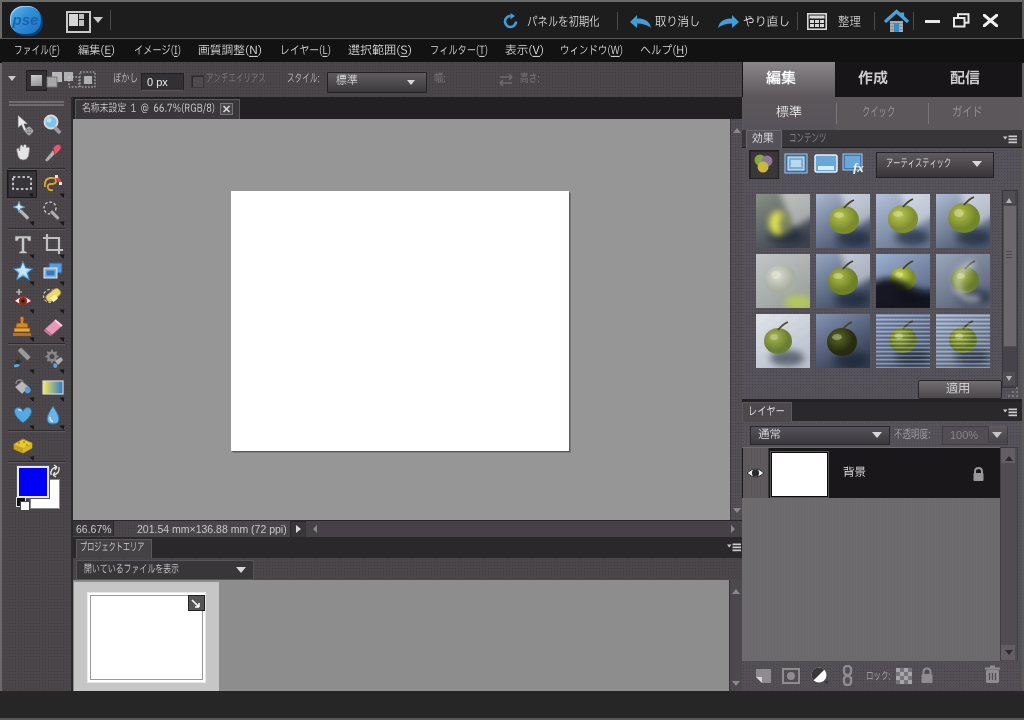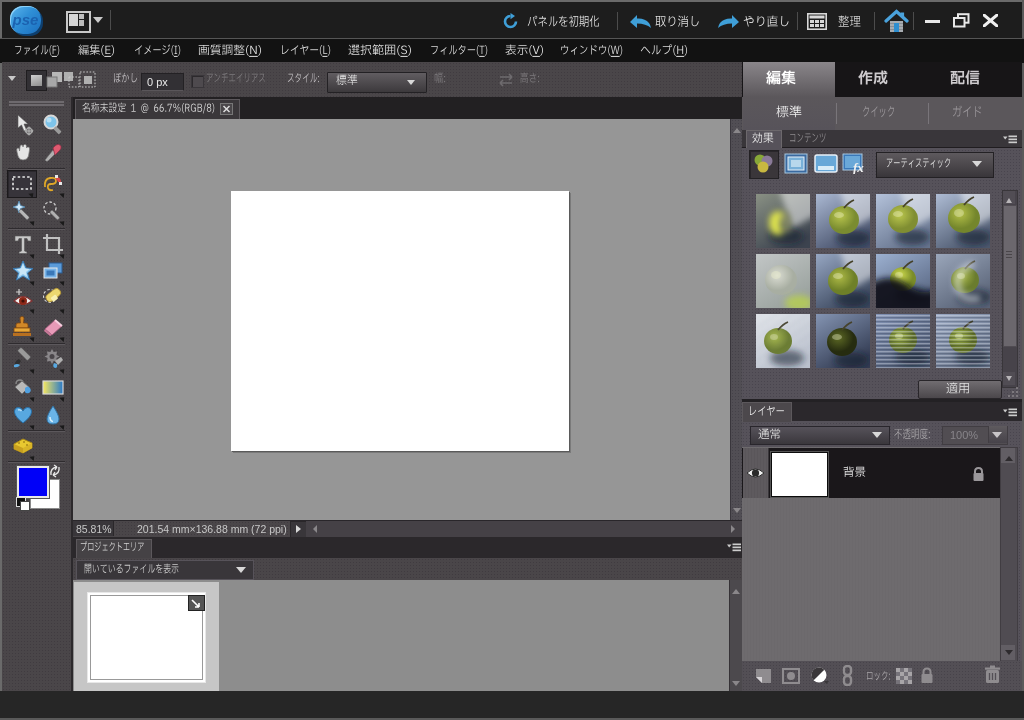--- a/index.html
+++ b/index.html
@@ -469,21 +469,21 @@
       <rect x="0.5" y="0.5" width="12" height="11" fill="#4a474a" stroke="#777"></rect>
       <path d="M3.5 3 L9.5 9 M9.5 3 L3.5 9" stroke="#ddd" stroke-width="1.5"></path>
     </svg>
 <div class="abs" style="left:73px;top:119px;width:657px;height:401px;background:#969696"></div>
 <div class="abs" style="left:231px;top:191px;width:338px;height:260px;background:#fff;box-shadow:1px 1px 0 #5a5a5a,2px 2px 0 #7a7a7a"></div>
 <div class="abs dots" style="left:730px;top:119px;width:12px;height:401px;background-color:#514e54;border-left:1px solid #39363c"></div>
 <div class="abs" style="left:733px;top:124px;width:0;height:0;border:4px solid transparent;border-bottom:5px solid #8a878a"></div>
 <div class="abs" style="left:733px;top:508px;width:0;height:0;border:4px solid transparent;border-top:5px solid #8a878a"></div>
 <div class="abs dots" style="left:73px;top:520px;width:669px;height:17px;background-color:#4a4649;border-top:1px solid #29262a"></div>
 <div class="abs" style="left:73px;top:521px;width:40px;height:15px;background:#39363a;border-right:1px solid #2a272a"></div>
-<div class="abs" style="left:76px;top:523px;font:10.5px 'Liberation Sans';color:#c8c8c8">85.81%</div>
+<div class="abs" style="left:76px;top:523px;font:10.5px 'Liberation Sans';color:#c8c8c8">66.67%</div>
 <div class="abs" style="left:137px;top:523px;font:10.5px 'Liberation Sans';color:#c8c8c8">201.54 mm×136.88 mm (72 ppi)</div>
 <div class="abs" style="left:290px;top:521px;width:15px;height:15px;background:#39363a;border:1px solid #2a272a">
       <div class="abs" style="left:5px;top:3px;width:0;height:0;border:4px solid transparent;border-left:5px solid #d8d8d8"></div>
     </div>
 <div class="abs" style="left:306px;top:521px;width:436px;height:16px;background:#454146"></div>
 <div class="abs" style="left:309px;top:525px;width:0;height:0;border:4px solid transparent;border-right:4px solid #8a878a"></div>
 <div class="abs" style="left:731px;top:525px;width:0;height:0;border:4px solid transparent;border-left:4px solid #8a878a"></div>
 <div class="abs" style="left:73px;top:537px;width:669px;height:21px;background:#2b282b"></div>
 <div class="abs" style="left:76px;top:539px;width:74px;height:19px;background:#454245;border:1px solid #5c585c;border-bottom:none"></div>
 <div style="position:absolute;left:80px;top:541px;line-height:0">

